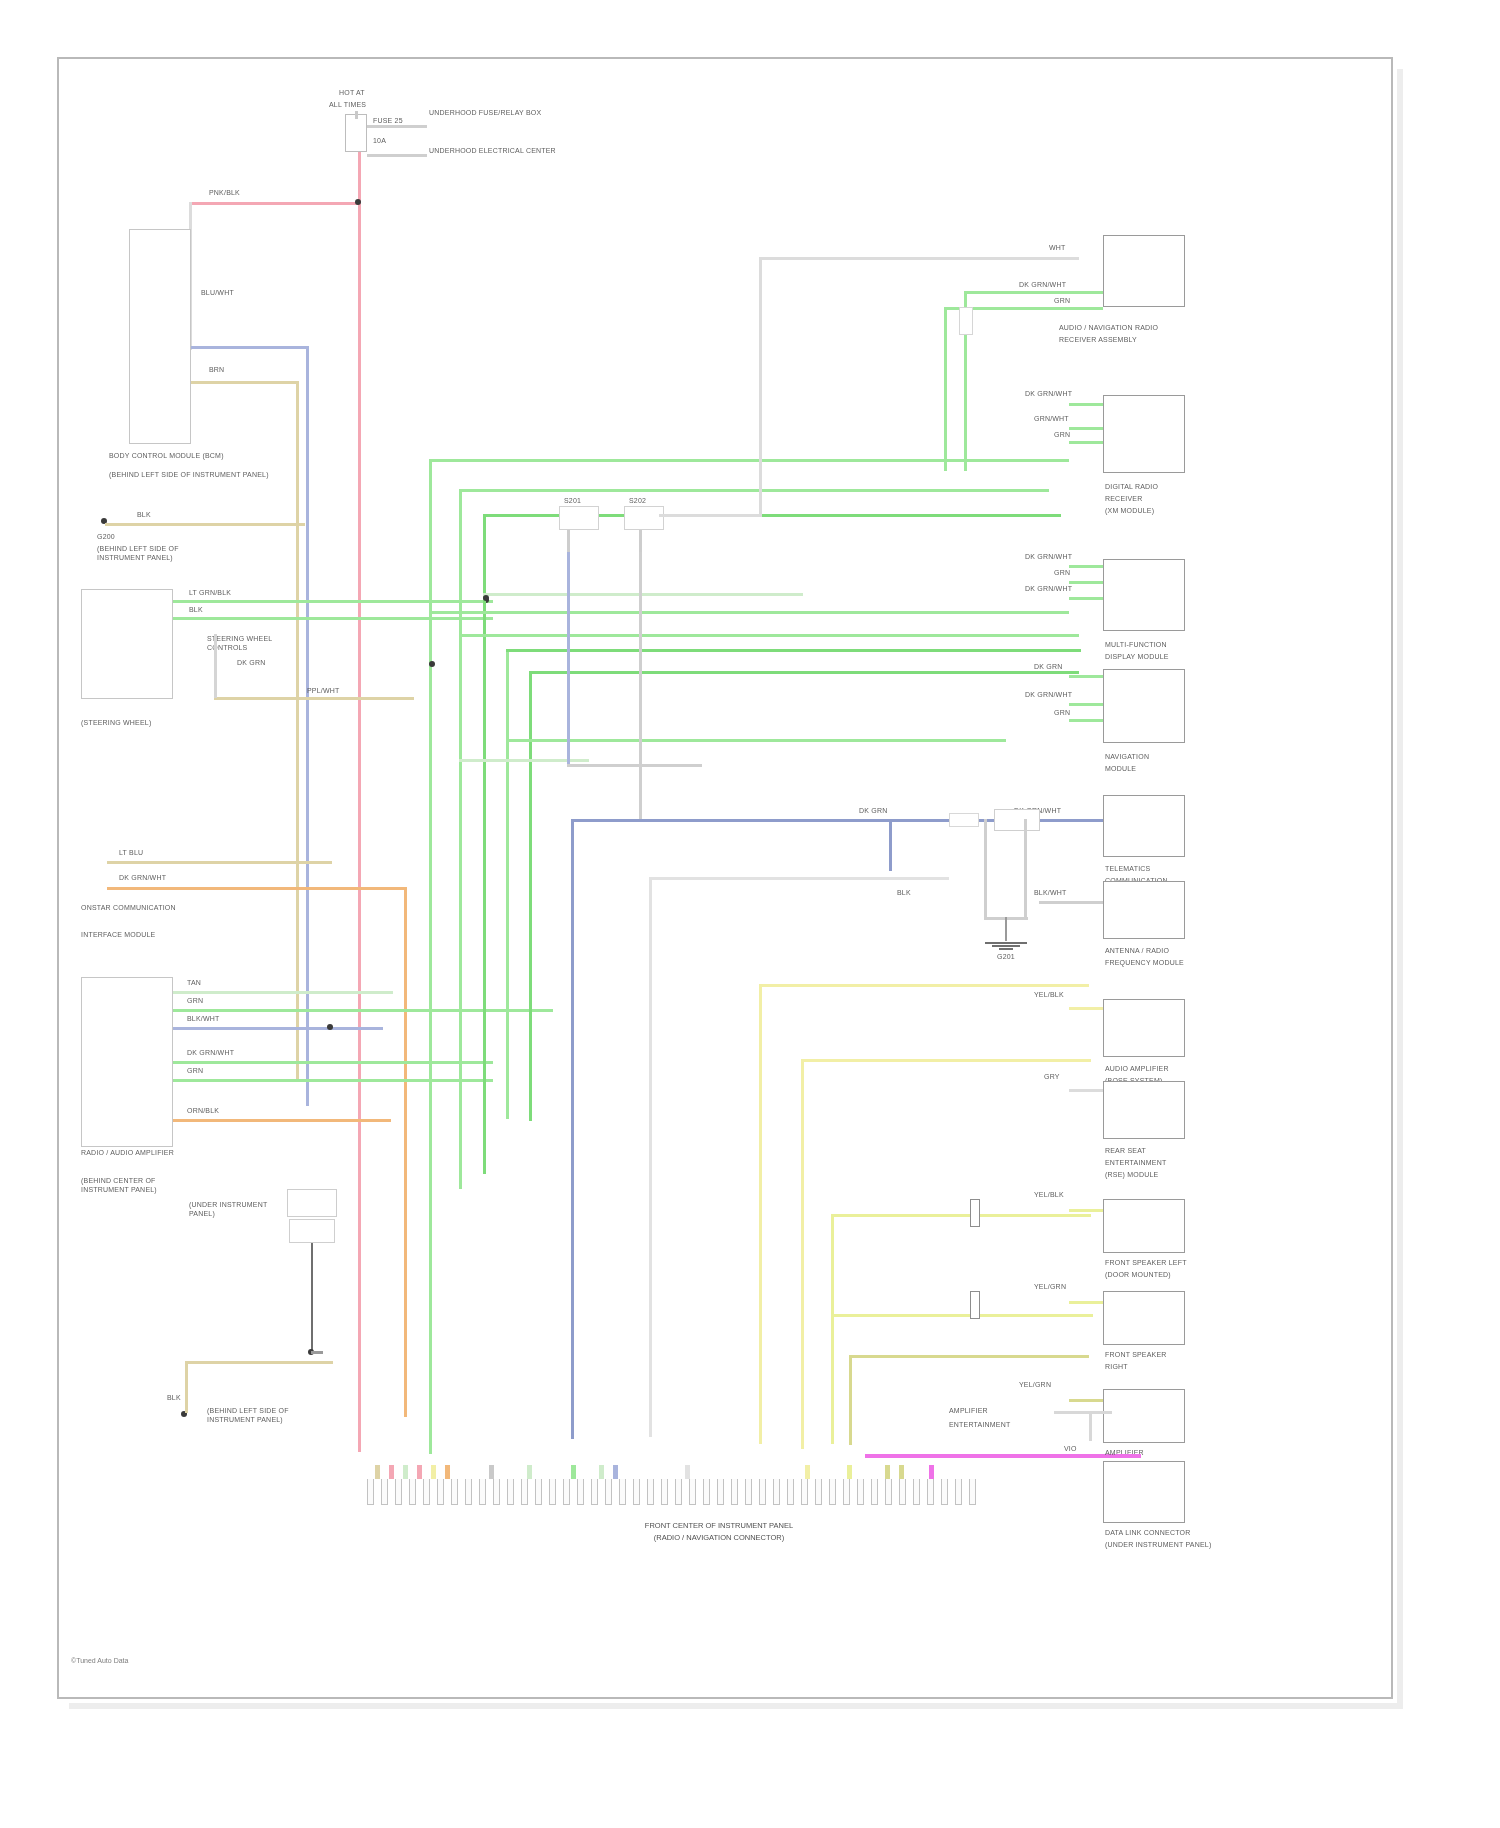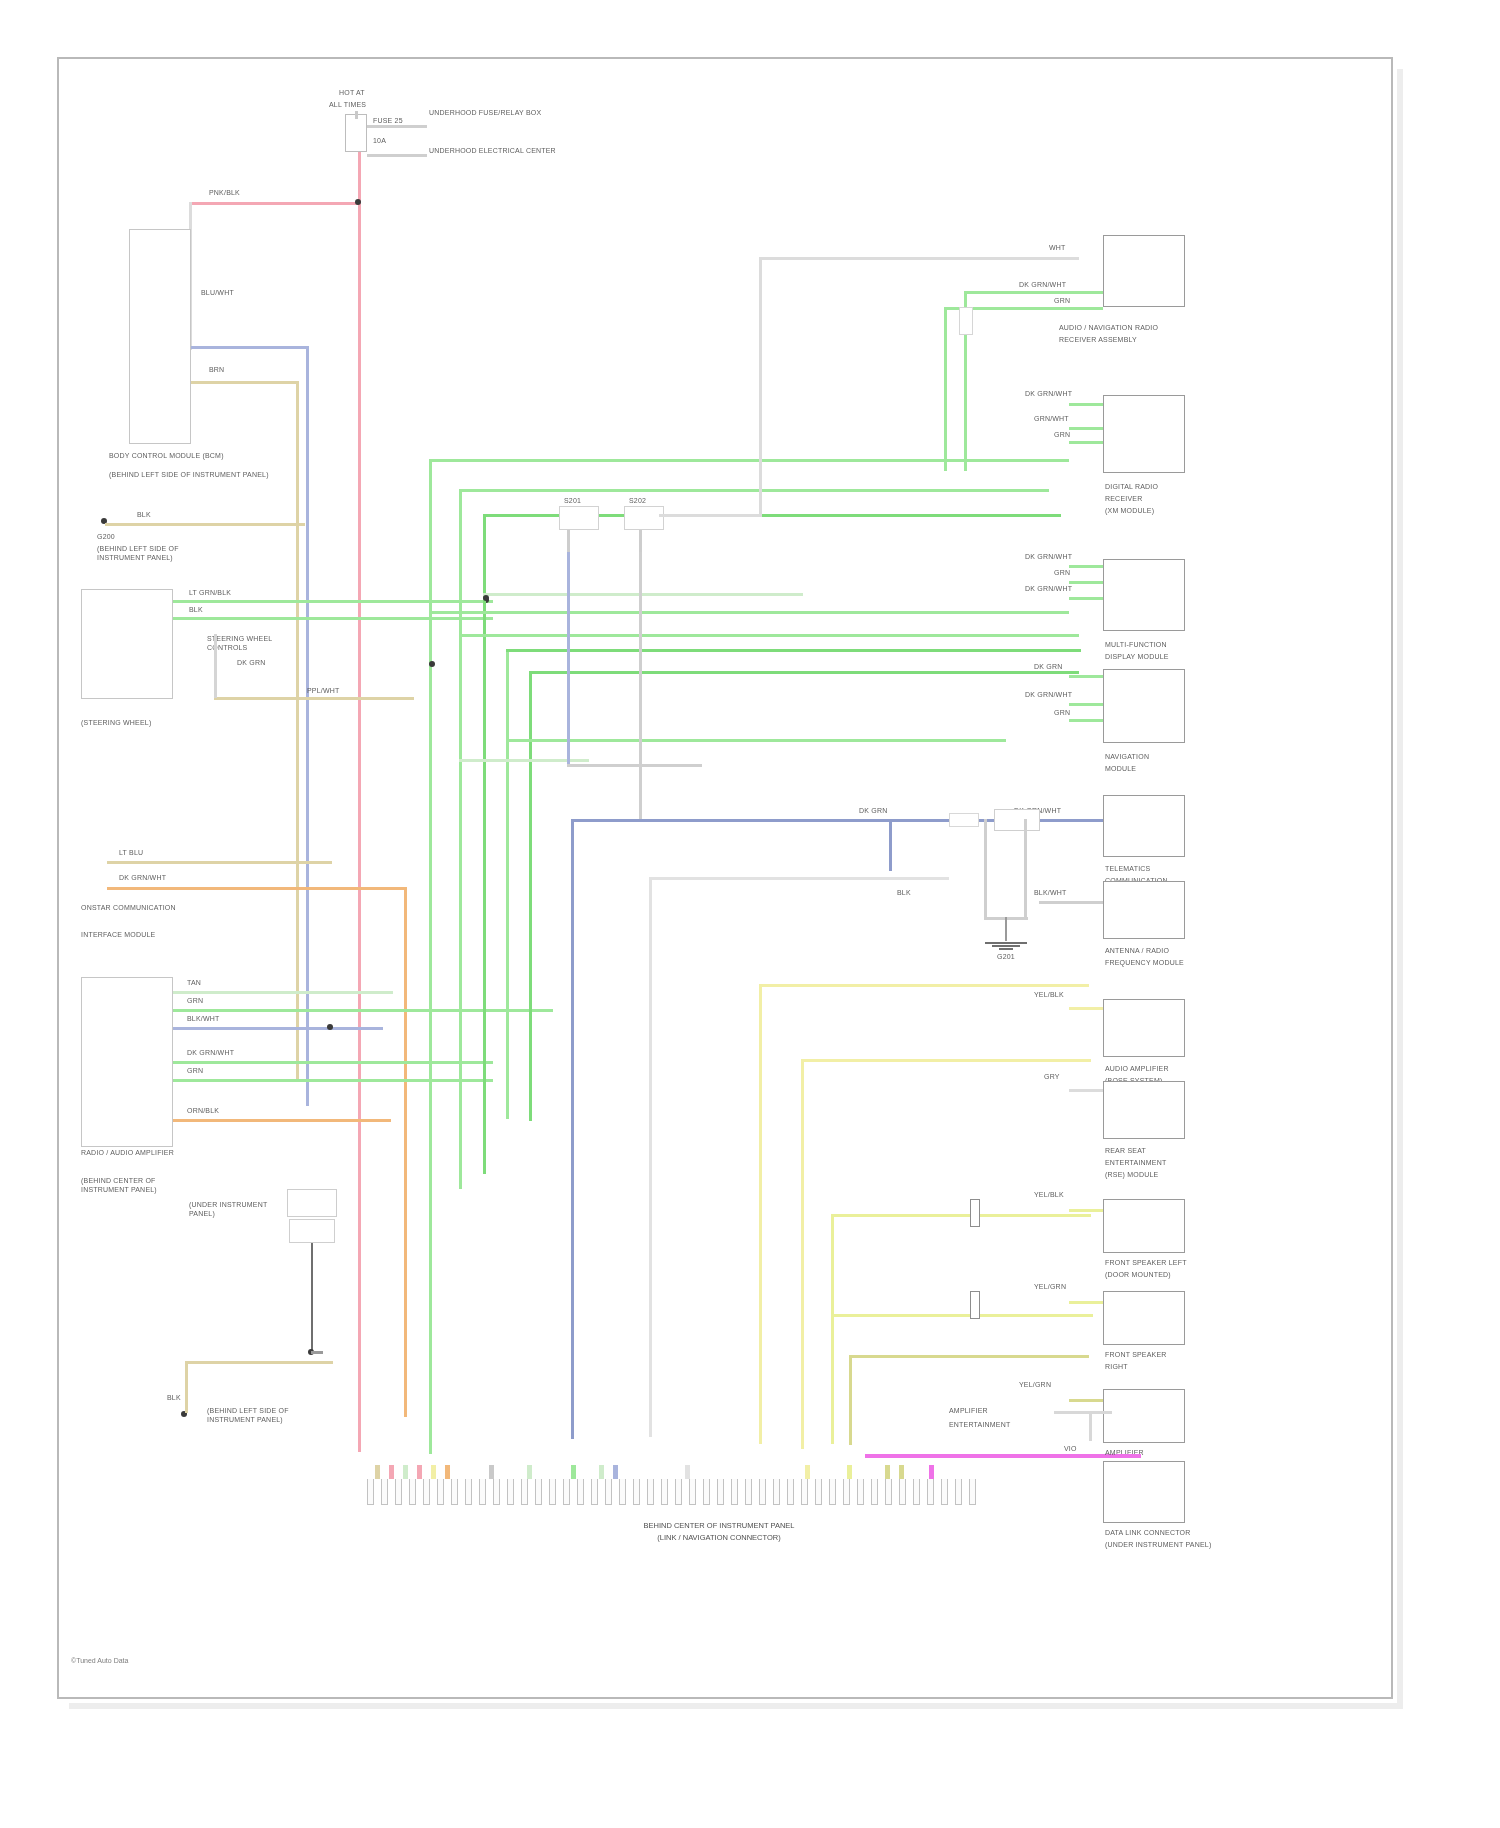--- a/index.html
+++ b/index.html
@@ -358,18 +358,18 @@
         <div class="cpin" style="left: 512px; top: 8px;"></div>
         <div class="cpin" style="left: 526px; top: 8px;"></div>
         <div class="cpin" style="left: 540px; top: 8px;"></div>
         <div class="cpin" style="left: 554px; top: 8px;"></div>
         <div class="cpin" style="left: 568px; top: 8px;"></div>
         <div class="cpin" style="left: 582px; top: 8px;"></div>
         <div class="cpin" style="left: 596px; top: 8px;"></div>
         <div class="cpin" style="left: 610px; top: 8px;"></div>
       </div>
 
-    <div class="harnesscap" style="left:500px;top:1462px;width:320px;">BEHIND CENTER OF INSTRUMENT PANEL</div>
-    <div class="harnesscap" style="left:500px;top:1474px;width:320px;">(LINK / NAVIGATION CONNECTOR)</div>
+    <div class="harnesscap" style="left:500px;top:1462px;width:320px;">FRONT CENTER OF INSTRUMENT PANEL</div>
+    <div class="harnesscap" style="left:500px;top:1474px;width:320px;">(RADIO / NAVIGATION CONNECTOR)</div>
 
     <div class="footer" style="left:12px;top:1598px;">©Tuned Auto Data</div>
   </div>
 </div>
 
 </body></html>

